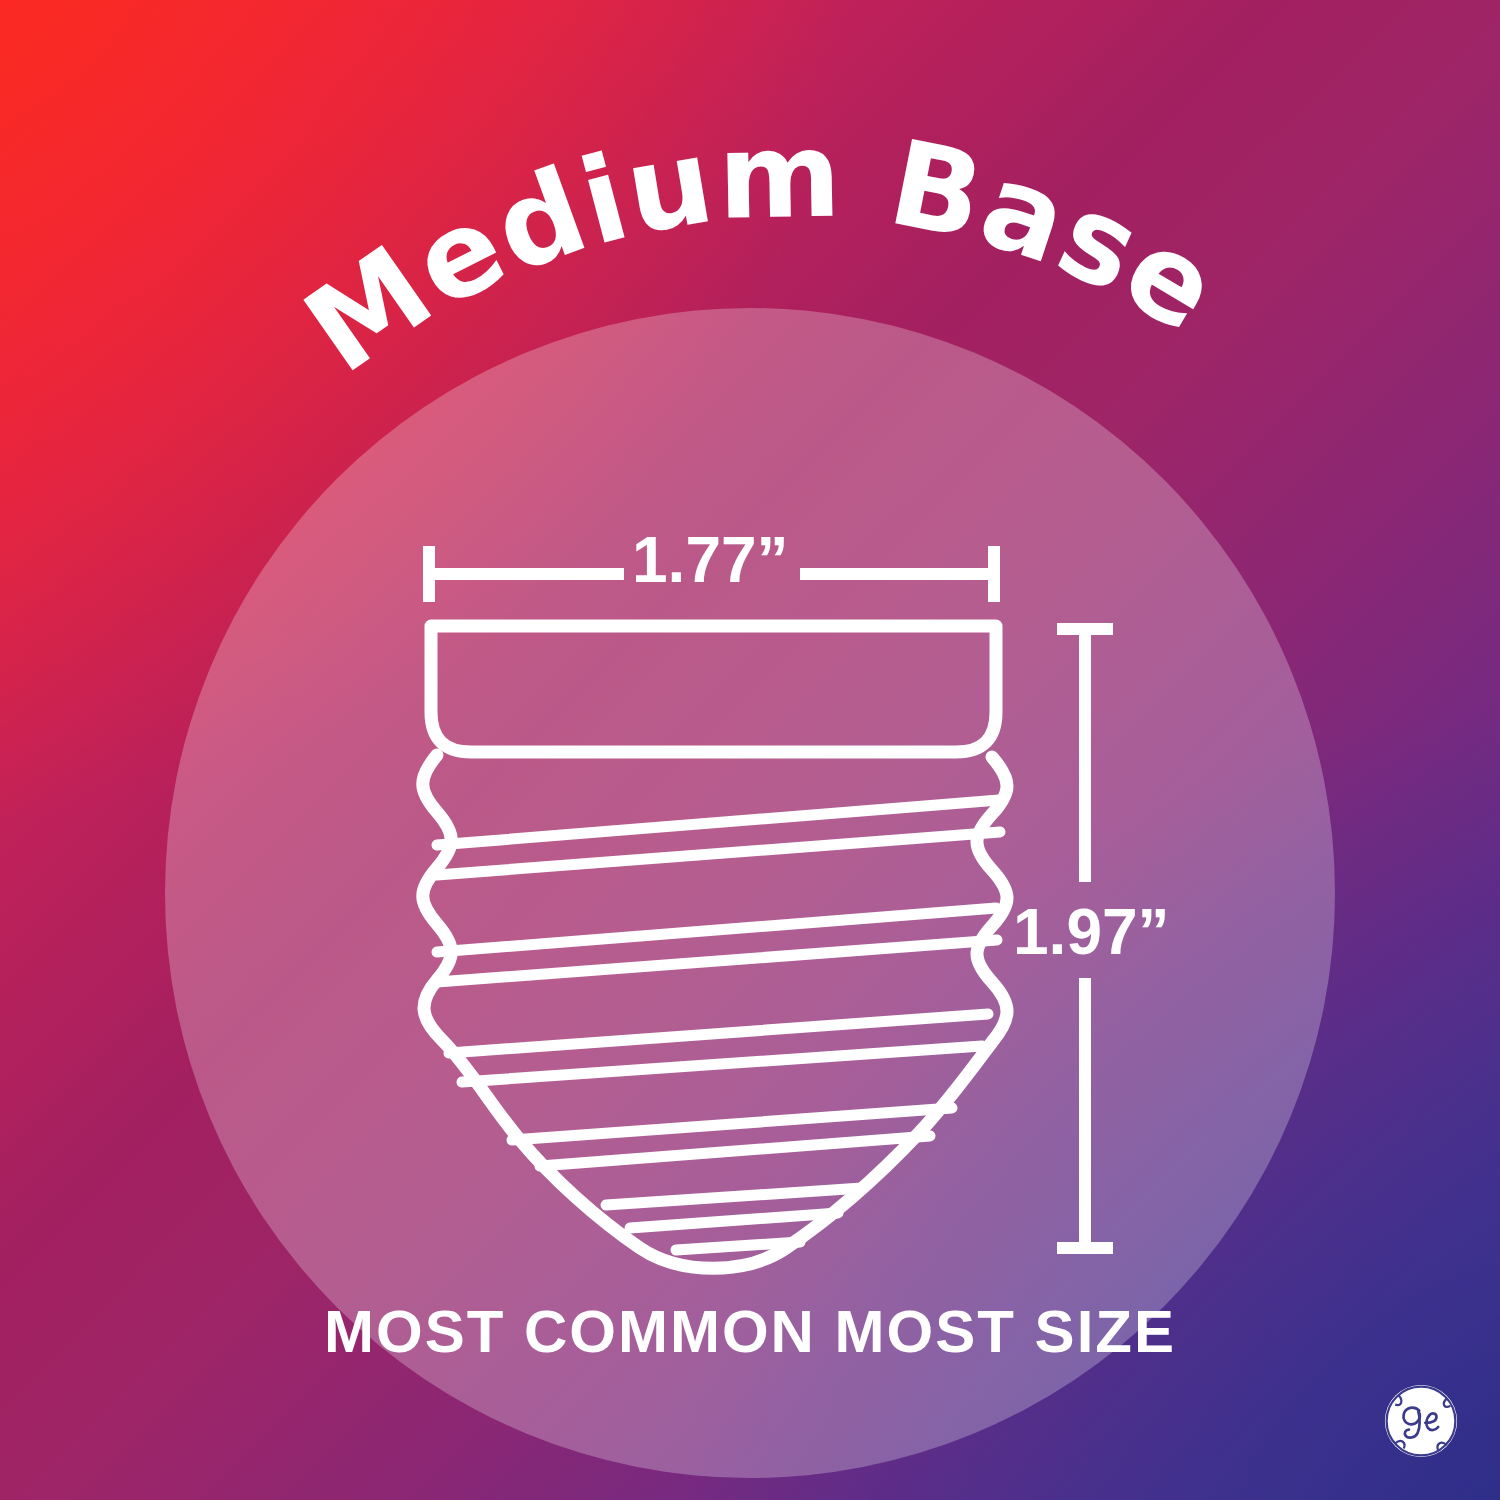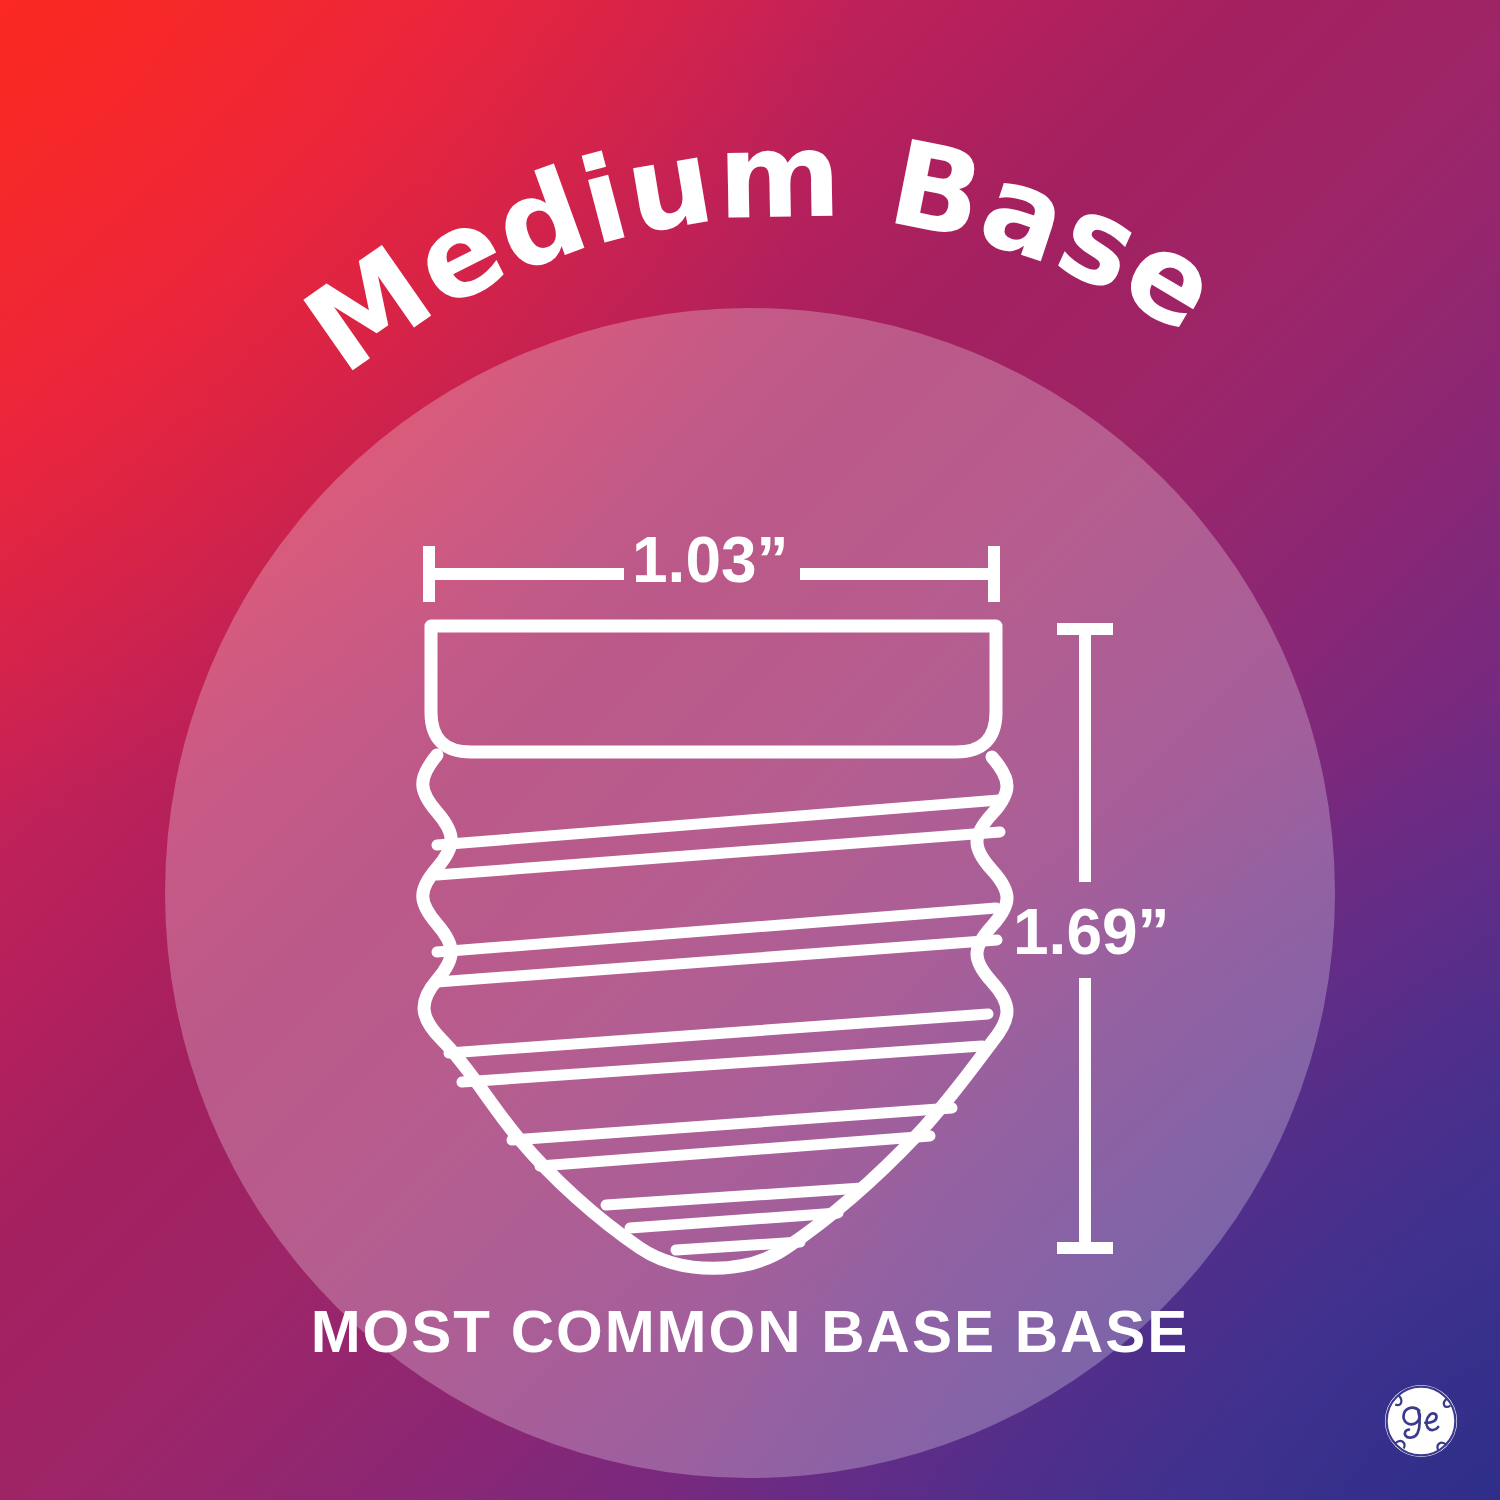--- a/index.html
+++ b/index.html
@@ -181,25 +181,25 @@
     </g>
 
     <g stroke="#ffffff" stroke-width="12" stroke-linecap="butt">
       <line x1="1057" y1="629" x2="1113" y2="629"></line>
       <line x1="1057" y1="1248" x2="1113" y2="1248"></line>
       <line x1="1085" y1="629" x2="1085" y2="882"></line>
       <line x1="1085" y1="978" x2="1085" y2="1248"></line>
     </g>
   </svg>
 
-  <div class="dim-label" id="dim-h-label">1.03”</div>
-
-  <div class="dim-label" id="dim-v-label">1.69”</div>
-
-  <div id="caption">MOST COMMON BASE BASE</div>
+  <div class="dim-label" id="dim-h-label">1.77”</div>
+
+  <div class="dim-label" id="dim-v-label">1.97”</div>
+
+  <div id="caption">MOST COMMON MOST SIZE</div>
 
 
   <svg id="ge-logo" viewBox="0 0 100 100">
     <circle cx="50" cy="50" r="42" fill="#ffffff"></circle>
     <g fill="none" stroke="#3b3a8c" stroke-width="2.6">
       <path d="M 50 10 A 40 40 0 0 1 90 50"></path>
       <path d="M 90 50 A 40 40 0 0 1 50 90"></path>
       <path d="M 50 90 A 40 40 0 0 1 10 50"></path>
       <path d="M 10 50 A 40 40 0 0 1 50 10"></path>
       <path d="M 24 20 C 30 27 27 33 20 31"></path>

